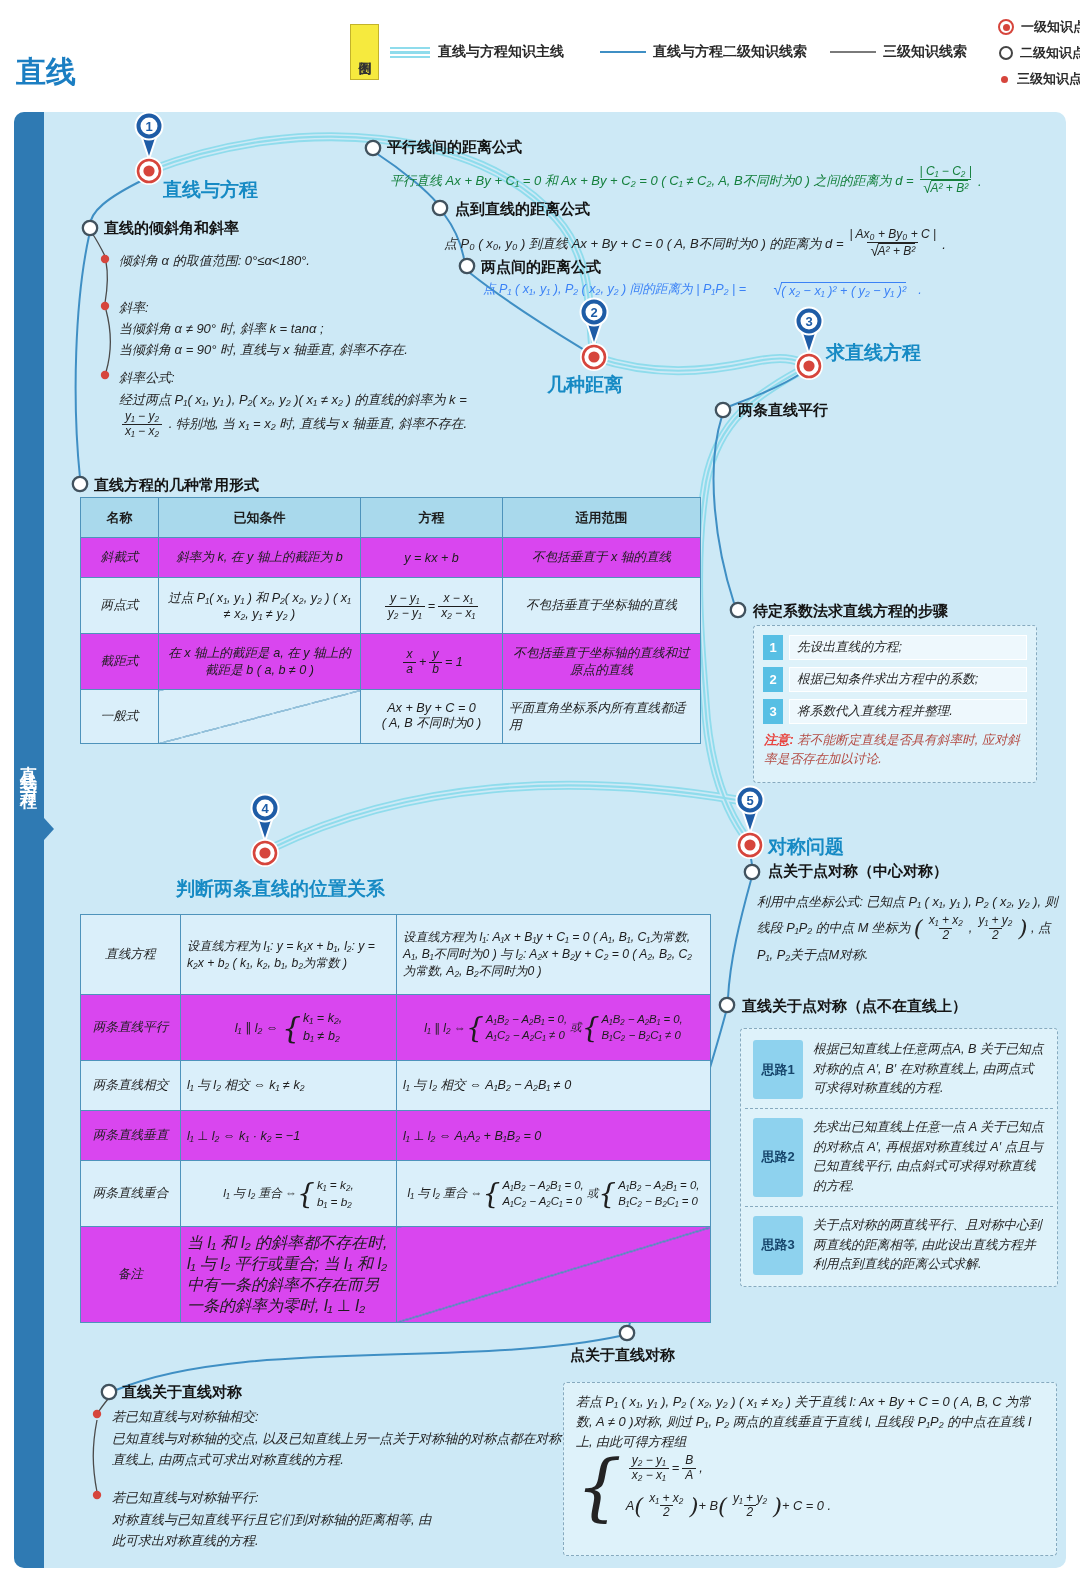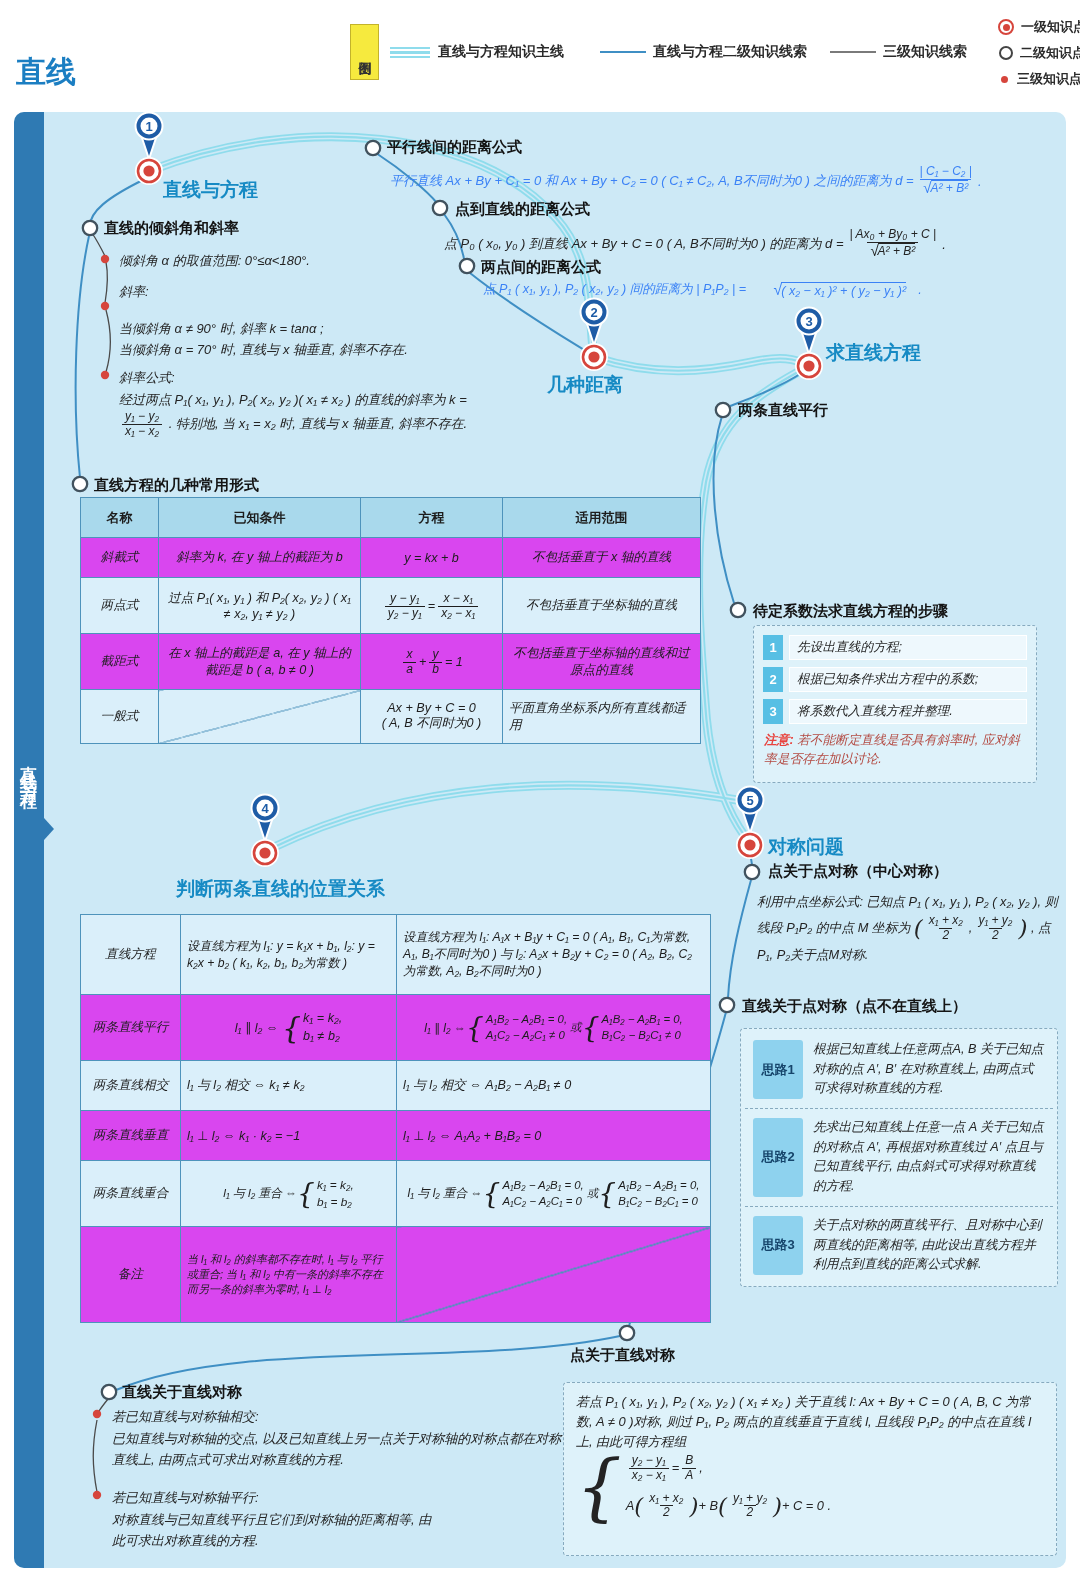--- a/index.html
+++ b/index.html
@@ -233,35 +233,35 @@
   </svg>
 
   <div class="abs node-label" style="left:163px;top:177px;">直线与方程</div>
   <div class="abs node-label" style="left:547px;top:372px;">几种距离</div>
   <div class="abs node-label" style="left:826px;top:340px;">求直线方程</div>
   <div class="abs node-label" style="left:176px;top:876px;">判断两条直线的位置关系</div>
   <div class="abs node-label" style="left:768px;top:834px;">对称问题</div>
 
   <div class="abs sec-title" style="left:104px;top:219px;">直线的倾斜角和斜率</div>
   <div class="abs body13 kai nowrap" style="left:119px;top:250px;">倾斜角 α 的取值范围: 0°≤α&lt;180°.</div>
-  <div class="abs body13 kai" style="left:119px;top:281px;">斜率:</div>
+  <div class="abs body13 kai" style="left:119px;top:297px;">斜率:</div>
   <div class="abs body13 kai nowrap" style="left:119px;top:318px;">当倾斜角 α ≠ 90° 时, 斜率 k = tanα ;</div>
-  <div class="abs body13 kai nowrap" style="left:119px;top:339px;">当倾斜角 α = 70° 时, 直线与 x 轴垂直, 斜率不存在.</div>
+  <div class="abs body13 kai nowrap" style="left:119px;top:339px;">当倾斜角 α = 90° 时, 直线与 x 轴垂直, 斜率不存在.</div>
   <div class="abs body13 kai" style="left:119px;top:367px;">斜率公式:</div>
   <div class="abs body13 kai" style="left:119px;top:389px;width:360px;">
     <span>经过两点 P₁( x₁, y₁ ), P₂( x₂, y₂ )( x₁ ≠ x₂ ) 的直线的斜率为 k =</span>
     <span class="frac">
         <span class="num">y₁ − y₂</span>
         <span class="den">x₁ − x₂</span>
       </span>
     <span>. 特别地, 当 x₁ = x₂ 时, 直线与 x 轴垂直, 斜率不存在.</span>
   </div>
 
   <div class="abs sec-title" style="left:387px;top:138px;">平行线间的距离公式</div>
-  <div class="abs flexline kai" style="left:390px;top:158px;height:46px;font-size:13px;color:#3b82f6;white-space:nowrap;">
+  <div class="abs flexline kai" style="left:390px;top:158px;height:46px;font-size:13px;color:#15803d;white-space:nowrap;">
     <span>平行直线 Ax + By + C₁ = 0 和 Ax + By + C₂ = 0 ( C₁ ≠ C₂, A, B不同时为0 ) 之间的距离为 d =</span>
     <span class="frac">
         <span class="num">| C₁ − C₂ |</span>
         <span class="den"><span class="sqrt">
             <span class="rt">√</span>
             <span class="ov">A² + B²</span>
           </span></span>
       </span>
     <span>.</span>
   </div>
@@ -424,21 +424,21 @@
       <td class="kai sm"><span class="grp"><span style="font-size:12px;">l₁ 与 l₂ 重合 ⇔</span><span class="brace" style="font-size:28px;">{</span><span class="case-col">
                 <span>A₁B₂ − A₂B₁ = 0,</span>
                 <span>A₁C₂ − A₂C₁ = 0</span>
               </span>&nbsp;<span>或</span><span class="brace" style="font-size:28px;">{</span><span class="case-col">
                 <span>A₁B₂ − A₂B₁ = 0,</span>
                 <span>B₁C₂ − B₂C₁ = 0</span>
               </span></span></td>
     </tr>
     <tr class="rb" style="height:96px;">
       <td class="kai">备注</td>
-      <td class="kai left" style="font-size:11px;">当 l₁ 和 l₂ 的斜率都不存在时, l₁ 与 l₂ 平行或重合; 当 l₁ 和 l₂ 中有一条的斜率不存在而另一条的斜率为零时, l₁ ⊥ l₂</td>
+      <td class="kai left" style="font-size:16px;">当 l₁ 和 l₂ 的斜率都不存在时, l₁ 与 l₂ 平行或重合; 当 l₁ 和 l₂ 中有一条的斜率不存在而另一条的斜率为零时, l₁ ⊥ l₂</td>
       <td class="diag"></td>
     </tr>
   </tbody>
     </table>
 
   <div class="abs sec-title" style="left:768px;top:862px;">点关于点对称（中心对称）</div>
   <div class="abs kai" style="left:757px;top:890px;width:302px;font-size:12.8px;line-height:1.9;color:#242424;">
     <span>利用中点坐标公式: 已知点 P₁ ( x₁, y₁ ), P₂ ( x₂, y₂ ), 则线段 P₁P₂ 的中点 M 坐标为</span>
     <span class="bp">(</span><span class="frac">
         <span class="num">x₁ + x₂</span>

